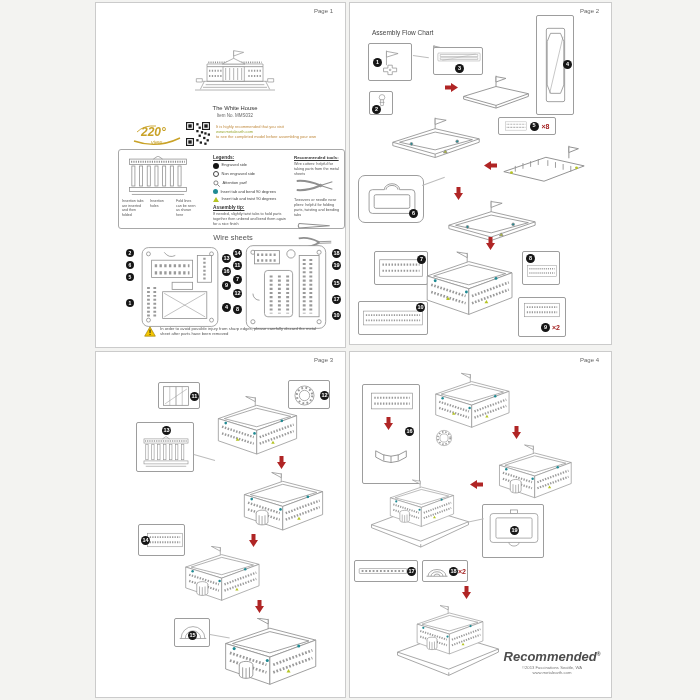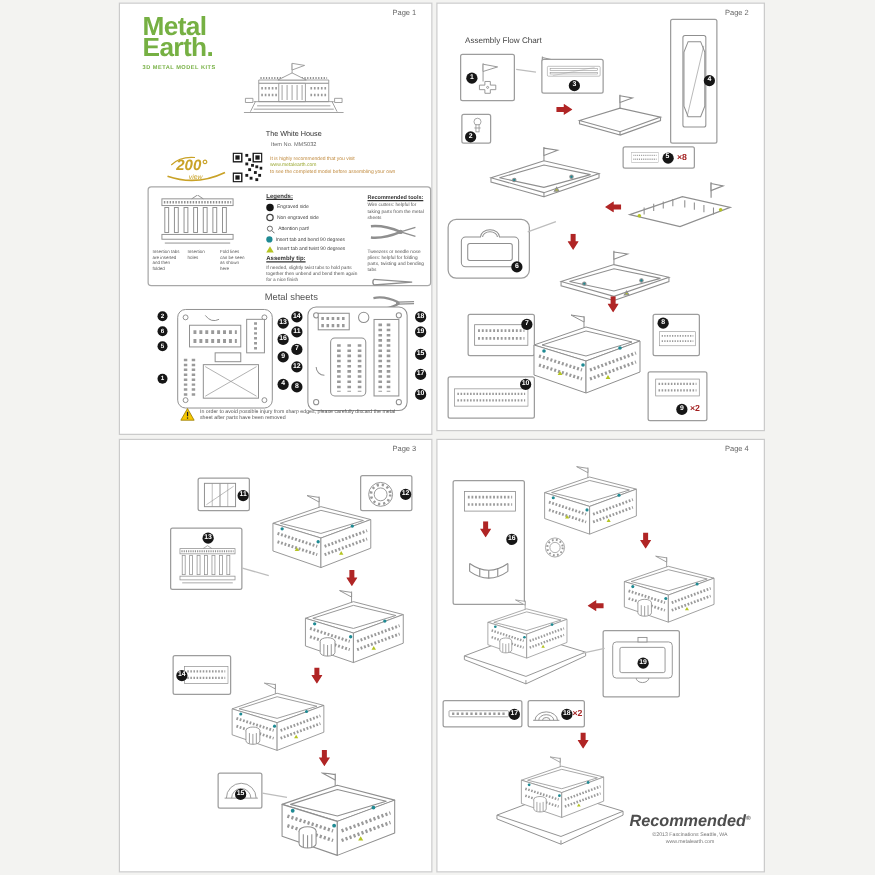--- a/index.html
+++ b/index.html
@@ -309,41 +309,36 @@
       </g>
   <g id="s-arrright">
         <path d="M0 2.5 v4 h6 V9 L13 4.5 6 0 v2.5 z" fill="#b02525"></path>
       </g>
 </defs>
 </svg>
 
 <div class="page" style="left:95px;top:2px;width:251px;height:346px">
   <div class="pg-label">Page 1</div>
 
-  <div class="abs" style="left:18px;top:10px">
-    <div class="logo" style="font-size:21px;line-height:17px">Metal</div>
-    <div class="logo" style="font-size:21px;line-height:17px">Earth.</div>
-    <div class="logo" style="font-size:4.5px;letter-spacing:.4px;margin-top:4px">3D METAL MODEL KITS</div>
-  </div>
 
   <svg class="abs" style="left:99px;top:34px" width="80" height="66" viewBox="0 0 120 62">
       <use href="#s-house-front"></use>
     </svg>
 
   <div class="abs" style="left:88px;top:102px;width:102px;text-align:center">
     <div style="font-size:5.8px;color:#333">The White House</div>
     <div style="font-size:4.5px;color:#666;margin-top:1.5px">Item No.  MMS032</div>
   </div>
 
   <div class="abs" style="left:36px;top:120px;width:50px;height:27px">
     <svg class="abs" style="left:0;top:0" width="50" height="27" viewBox="0 0 50 27">
       <path d="M2 18 Q25 26 48 15" stroke="#c9a227" fill="none" stroke-width="1.4"></path>
       <path d="M5 9 Q12 2 24 3" stroke="#c9a227" fill="none" stroke-width="0.9"></path>
     </svg>
-    <div class="abs gold" style="left:9px;top:2px;font-size:12px;font-weight:bold;font-style:italic">200°</div>
+    <div class="abs gold" style="left:9px;top:2px;font-size:12px;font-weight:bold;font-style:italic">220°</div>
     <div class="abs gold" style="left:19px;top:16px;font-size:5.5px;font-style:italic">view</div>
   </div>
 
   <svg class="abs" style="left:90px;top:119px" width="24" height="24" viewBox="0 0 21 21">
       <use href="#s-qr"></use>
     </svg>
 
   <div class="abs" style="left:120px;top:121px;width:112px">
     <div class="tinytxt" style="color:#c08a3e">It is highly recommended that you visit</div>
     <div class="tinytxt" style="color:#9aa832">www.metalearth.com</div>
@@ -395,21 +390,21 @@
       <div class="tinytxt" style="font-size:3.8px">Tweezers or needle nose pliers: helpful for folding parts, twisting and bending tabs</div>
       <svg width="40" height="9" viewBox="0 0 46 12">
           <use href="#s-tweez"></use>
         </svg>
       <svg width="42" height="13" viewBox="0 0 46 16">
           <use href="#s-plier"></use>
         </svg>
     </div>
   </div>
 
-  <div class="abs" style="left:42px;top:230px;width:190px;text-align:center;font-size:7.5px;color:#555">Metal sheets</div>
+  <div class="abs" style="left:42px;top:230px;width:190px;text-align:center;font-size:7.5px;color:#555">Wire sheets</div>
 
   <svg class="abs" style="left:44px;top:243px" width="80" height="82" viewBox="0 0 100 104">
     <g fill="#fff" stroke="#8f8f8f" stroke-width="1">
       <rect x="2" y="2" width="96" height="100" rx="8"></rect>
       <circle cx="10" cy="10" r="2.5"></circle>
         <circle cx="90" cy="10" r="2.5"></circle>
         <circle cx="10" cy="94" r="2.5"></circle>
         <circle cx="90" cy="94" r="2.5"></circle>
       <rect x="14" y="18" width="52" height="22"></rect>
       <g stroke-width="4" stroke-dasharray="3 3" stroke="#9a9a9a">

